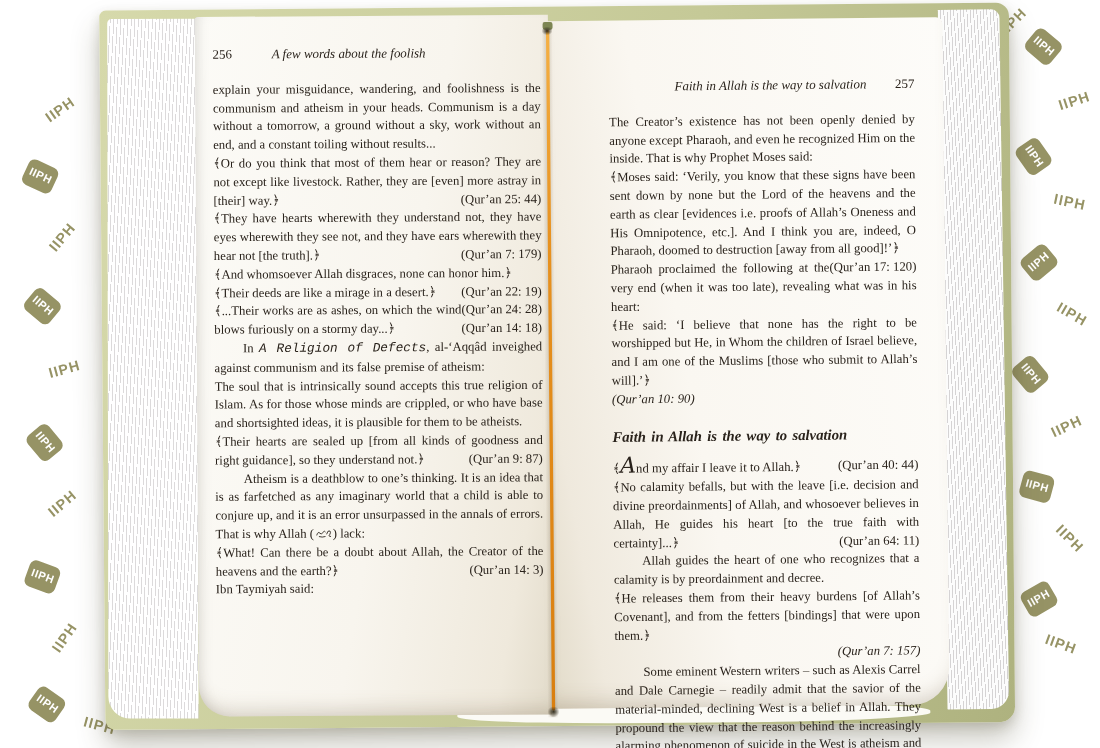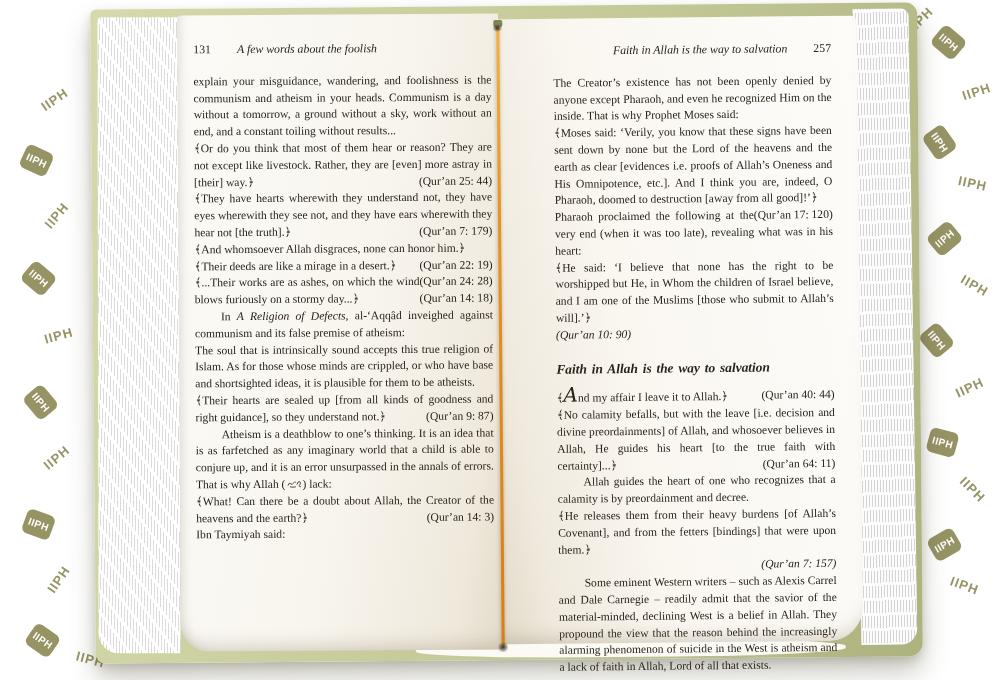--- a/index.html
+++ b/index.html
@@ -32,33 +32,33 @@
   .page p{margin:0;}
   .page-l{left:86px;top:7px;width:321px;height:636px;
         background:linear-gradient(100deg,#fcfbf7 0%,#f8f5ee 55%,#efe9dc 88%,#e2dbca 100%);
         border-radius:3px 0 0 28px;padding:26px 7px 0 16px;
         box-shadow:inset 10px 0 14px -10px rgba(0,0,0,.15);transform:rotate(.15deg);}
   .page-r{left:407px;top:13px;width:360px;height:625px;
         background:linear-gradient(80deg,#e2dbc9 0%,#efe9dd 11%,#faf7f1 38%,#fdfcf9 100%);
         border-radius:0 6px 34px 2px;padding:24px 26px 0 56px;transform:rotate(-.1deg);}
   .phead{display:flex;align-items:baseline;font-size:11.8px;margin-bottom:16px;}
   .phead .title{font-style:italic;}
-  .page-l .phead .title{margin-left:26px;}
+  .page-l .phead .title{margin-left:36px;}
   .page-r .phead{justify-content:flex-end;}
-  .page-r .phead .num{margin-left:26px;}
+  .page-r .phead .num{margin-left:26px;margin-top:28px;}
   .iblock{margin:0 0 3px 30px;}
   .para{text-indent:26px;margin:2px 0;}
   .flush{text-indent:0;}
   .quote{margin:2px 0;}
   .ref{float:right;white-space:nowrap;}
   .refline{font-style:italic;text-align:left;margin:2px 0;}
   .refline.r{text-align:right;}
   .sect{font-weight:bold;font-style:italic;font-size:13.4px;margin:17px 0 12px;
         text-align:left;word-spacing:1.5px;}
-  .it{font-style:italic;}
+  .it{font-style:italic;font-family:Liberation Mono, monospace;}
   .dropA{font-size:20px;font-style:italic;font-family:"DejaVu Serif",serif;line-height:10px;}
   .hon{display:inline-block;vertical-align:-1px;margin:0 1px;}
   .gutter{position:absolute;left:402px;top:14px;width:10px;height:632px;pointer-events:none;}
   .gutter .shade{position:absolute;inset:0;
         background:linear-gradient(90deg,rgba(100,80,50,0) 0%,rgba(100,80,50,.20) 45%,rgba(100,80,50,.20) 55%,rgba(100,80,50,0) 100%);}
   .headband{position:absolute;left:1px;top:0;width:9px;height:7px;background:#7d8653;border-radius:2px;}
   .notch-t{position:absolute;left:0;top:4px;width:10px;height:8px;
         background:radial-gradient(#2f2a1c 0%,rgba(47,42,28,0) 70%);}
   .notch-b{position:absolute;left:0;bottom:0;width:11px;height:10px;
         background:radial-gradient(#35301f 0%,rgba(53,48,31,0) 70%);}
@@ -97,21 +97,21 @@
     </div>
 
   <div class="book">
     <div class="cover"></div>
     <div class="edge-l"></div>
     <div class="edge-r"></div>
     <div class="underpage"></div>
 
     <div class="page page-l">
       <div class="phead">
-        <span class="num">131</span>
+        <span class="num">256</span>
         <span class="title">A few words about the foolish</span>
       </div>
       <p class="iblock">explain your misguidance, wandering, and foolishness is the communism and atheism in your heads. Communism is a day without a tomorrow, a ground without a sky, work without an end, and a constant toiling without results...</p>
       <p class="quote"><span>﴾Or do you think that most of them hear or reason? They are not except like livestock. Rather, they are [even] more astray in [their] way.﴿</span><span class="ref">(Qur’an 25: 44)</span></p>
       <p class="quote"><span>﴾They have hearts wherewith they understand not, they have eyes wherewith they see not, and they have ears wherewith they hear not [the truth].﴿</span><span class="ref">(Qur’an 7: 179)</span></p>
       <p class="quote"><span>﴾And whomsoever Allah disgraces, none can honor him.﴿</span><span class="ref">(Qur’an 22: 19)</span></p>
       <p class="quote"><span>﴾Their deeds are like a mirage in a desert.﴿</span><span class="ref">(Qur’an 24: 28)</span></p>
       <p class="quote"><span>﴾...Their works are as ashes, on which the wind blows furiously on a stormy day...﴿</span><span class="ref">(Qur’an 14: 18)</span></p>
       <p class="para"><span>In </span><span class="it">A Religion of Defects</span><span>, al-‘Aqqâd inveighed against communism and its false premise of atheism:</span></p>
       <p class="iblock">The soul that is intrinsically sound accepts this true religion of Islam. As for those whose minds are crippled, or who have base and shortsighted ideas, it is plausible for them to be atheists.</p>

